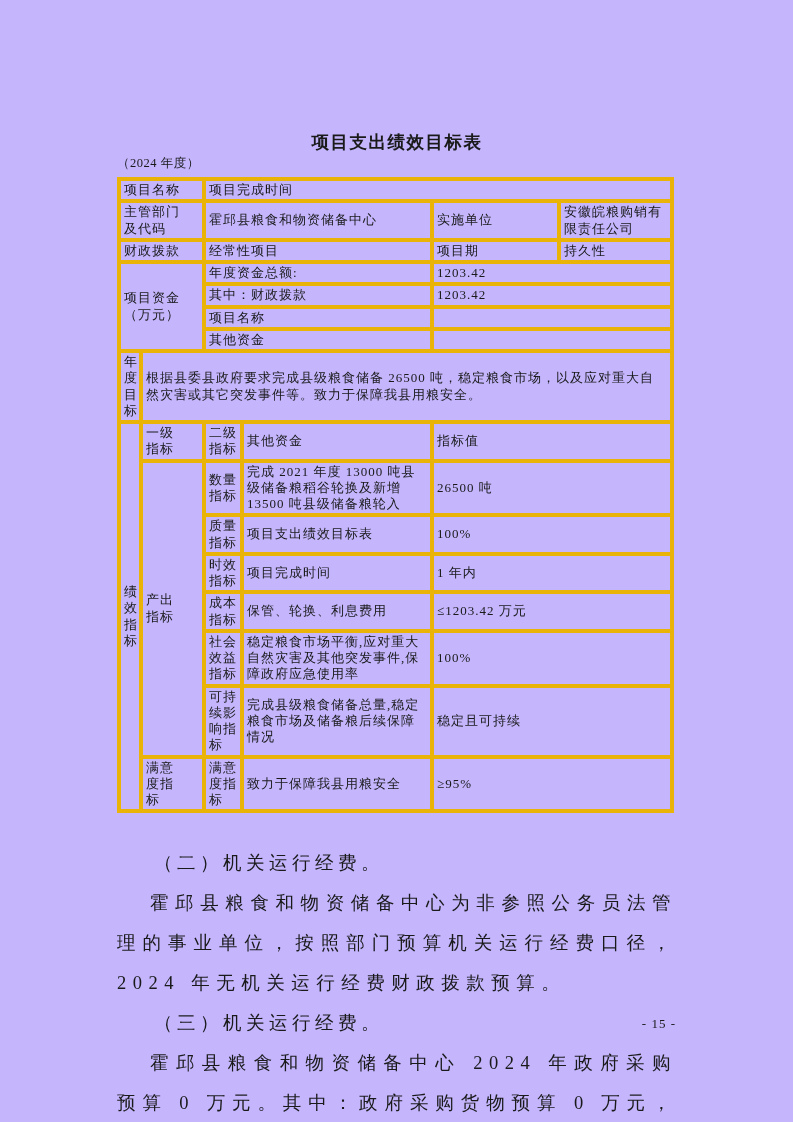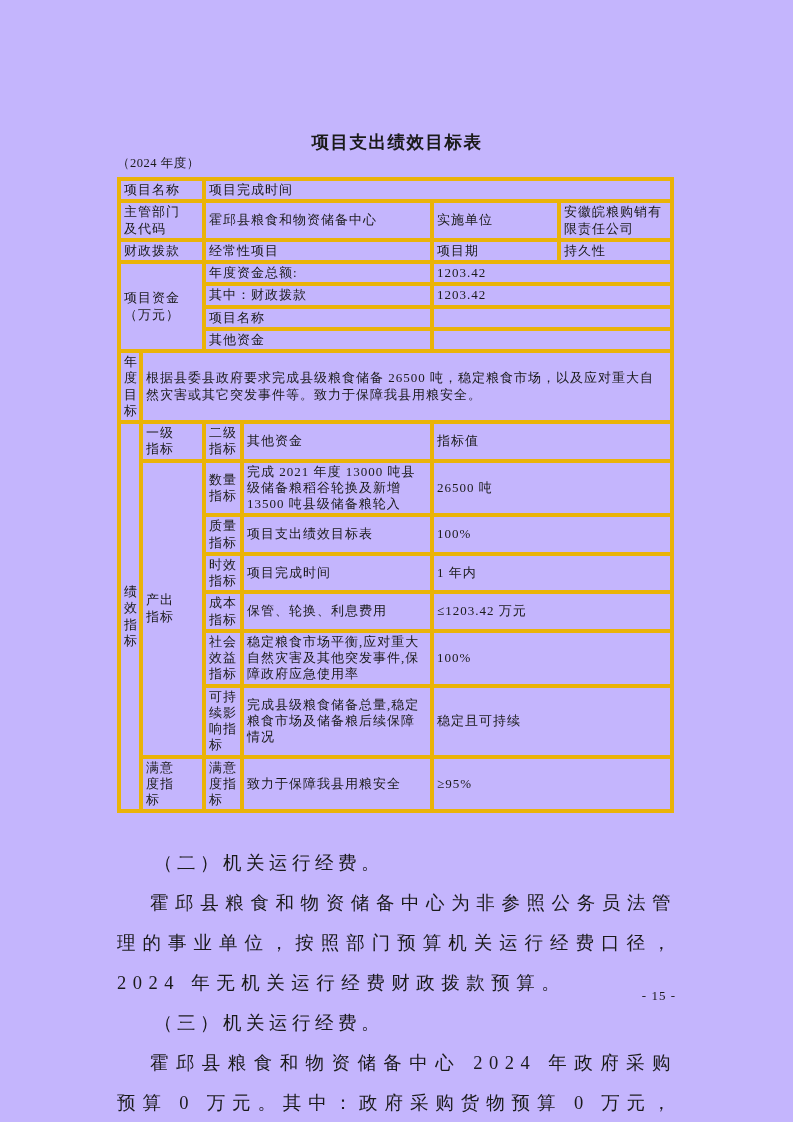--- a/index.html
+++ b/index.html
@@ -73,21 +73,21 @@
     margin:0;
     font-size:18.5px;
     line-height:40px;
     letter-spacing:6.5px;
     text-indent:33px;
     text-align:justify;
     text-justify:inter-character;
   }
   .page-number{
     position:absolute;
-    top:988px;
+    top:1016px;
     right:117px;
     font-size:13px;
     letter-spacing:1px;
   }
 </style>
 </head>
 <body>
 
 <div class="page">
 

